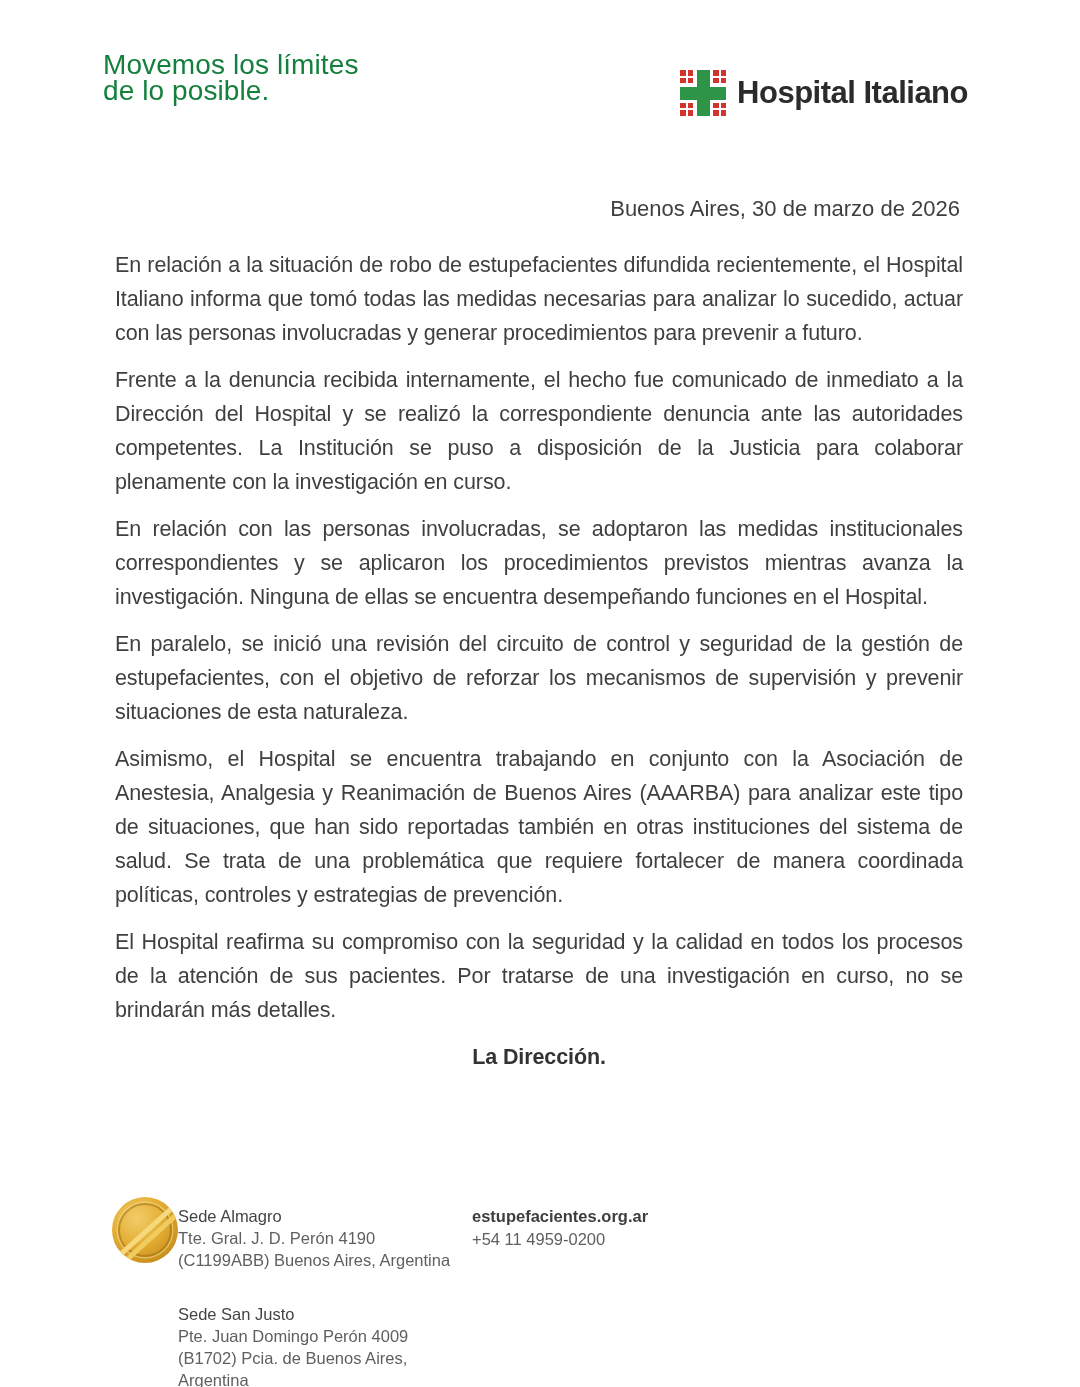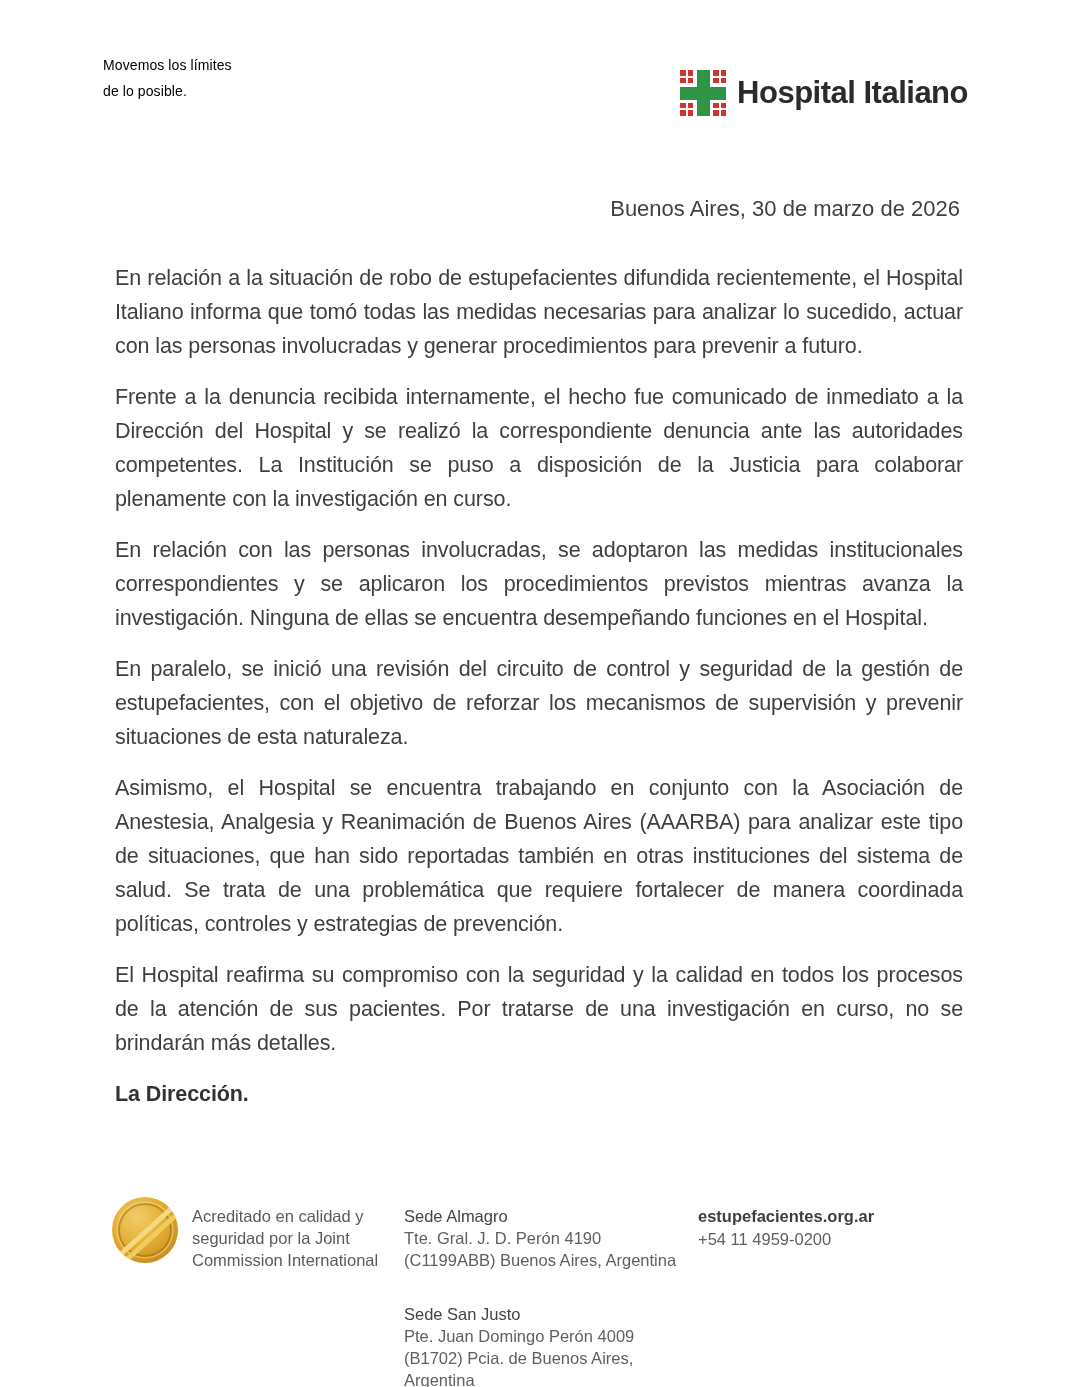--- a/index.html
+++ b/index.html
@@ -15,22 +15,22 @@
 
   
   .letterhead {
     position: absolute;
     top: 52px; left: 103px; right: 112px;
     display: flex;
     justify-content: space-between;
     align-items: flex-start;
   }
   .tagline {
-    color: #000000;
-    font-size: 14px;
+    color: #15803d;
+    font-size: 28px;
     line-height: 26px;
     letter-spacing: 0.1px;
   }
   .logo {
     display: flex;
     align-items: center;
     gap: 11px;
     margin-top: 18px;
   }
   .cross {
@@ -77,30 +77,30 @@
     line-height: 30px;
     color: #3f3f3f;
   }
 
   
   .letter-body {
     position: absolute;
     top: 244px; left: 115px; right: 117px;
   }
   .letter-body p {
-    margin: 17px 0 13px 0;
+    margin: 4px 0 13px 0;
     font-size: 21.5px;
     line-height: 34px;
     text-align: justify;
     letter-spacing: -0.1px;
     color: #3f3f3f;
   }
   .letter-body p.signature {
     font-weight: 700;
-    text-align: left;
+    text-align: center;
     color: #333333;
   }
 
   
   .page-footer {
     position: absolute;
     top: 1197px; left: 112px; right: 60px;
     display: flex;
     align-items: flex-start;
   }
@@ -185,25 +185,20 @@
     <p>Frente a la denuncia recibida internamente, el hecho fue comunicado de inmediato a la Dirección del Hospital y se realizó la correspondiente denuncia ante las autoridades competentes. La Institución se puso a disposición de la Justicia para colaborar plenamente con la investigación en curso.</p>
     <p>En relación con las personas involucradas, se adoptaron las medidas institucionales correspondientes y se aplicaron los procedimientos previstos mientras avanza la investigación. Ninguna de ellas se encuentra desempeñando funciones en el Hospital.</p>
     <p>En paralelo, se inició una revisión del circuito de control y seguridad de la gestión de estupefacientes, con el objetivo de reforzar los mecanismos de supervisión y prevenir situaciones de esta naturaleza.</p>
     <p>Asimismo, el Hospital se encuentra trabajando en conjunto con la Asociación de Anestesia, Analgesia y Reanimación de Buenos Aires (AAARBA) para analizar este tipo de situaciones, que han sido reportadas también en otras instituciones del sistema de salud. Se trata de una problemática que requiere fortalecer de manera coordinada políticas, controles y estrategias de prevención.</p>
     <p>El Hospital reafirma su compromiso con la seguridad y la calidad en todos los procesos de la atención de sus pacientes. Por tratarse de una investigación en curso, no se brindarán más detalles.</p>
     <p class="signature">La Dirección.</p>
   </div>
 
   <div class="page-footer">
     <div class="seal"></div>
-    <div class="accreditation">
-      <div>Acreditado en calidad y</div>
-      <div>seguridad por la Joint</div>
-      <div>Commission International</div>
-    </div>
     <div class="locations">
       <div class="location">
         <div class="loc-name">Sede Almagro</div>
         <div>Tte. Gral. J. D. Perón 4190</div>
         <div>(C1199ABB) Buenos Aires, Argentina</div>
       </div>
       <div class="location">
         <div class="loc-name">Sede San Justo</div>
         <div>Pte. Juan Domingo Perón 4009</div>
         <div>(B1702) Pcia. de Buenos Aires, Argentina</div>

